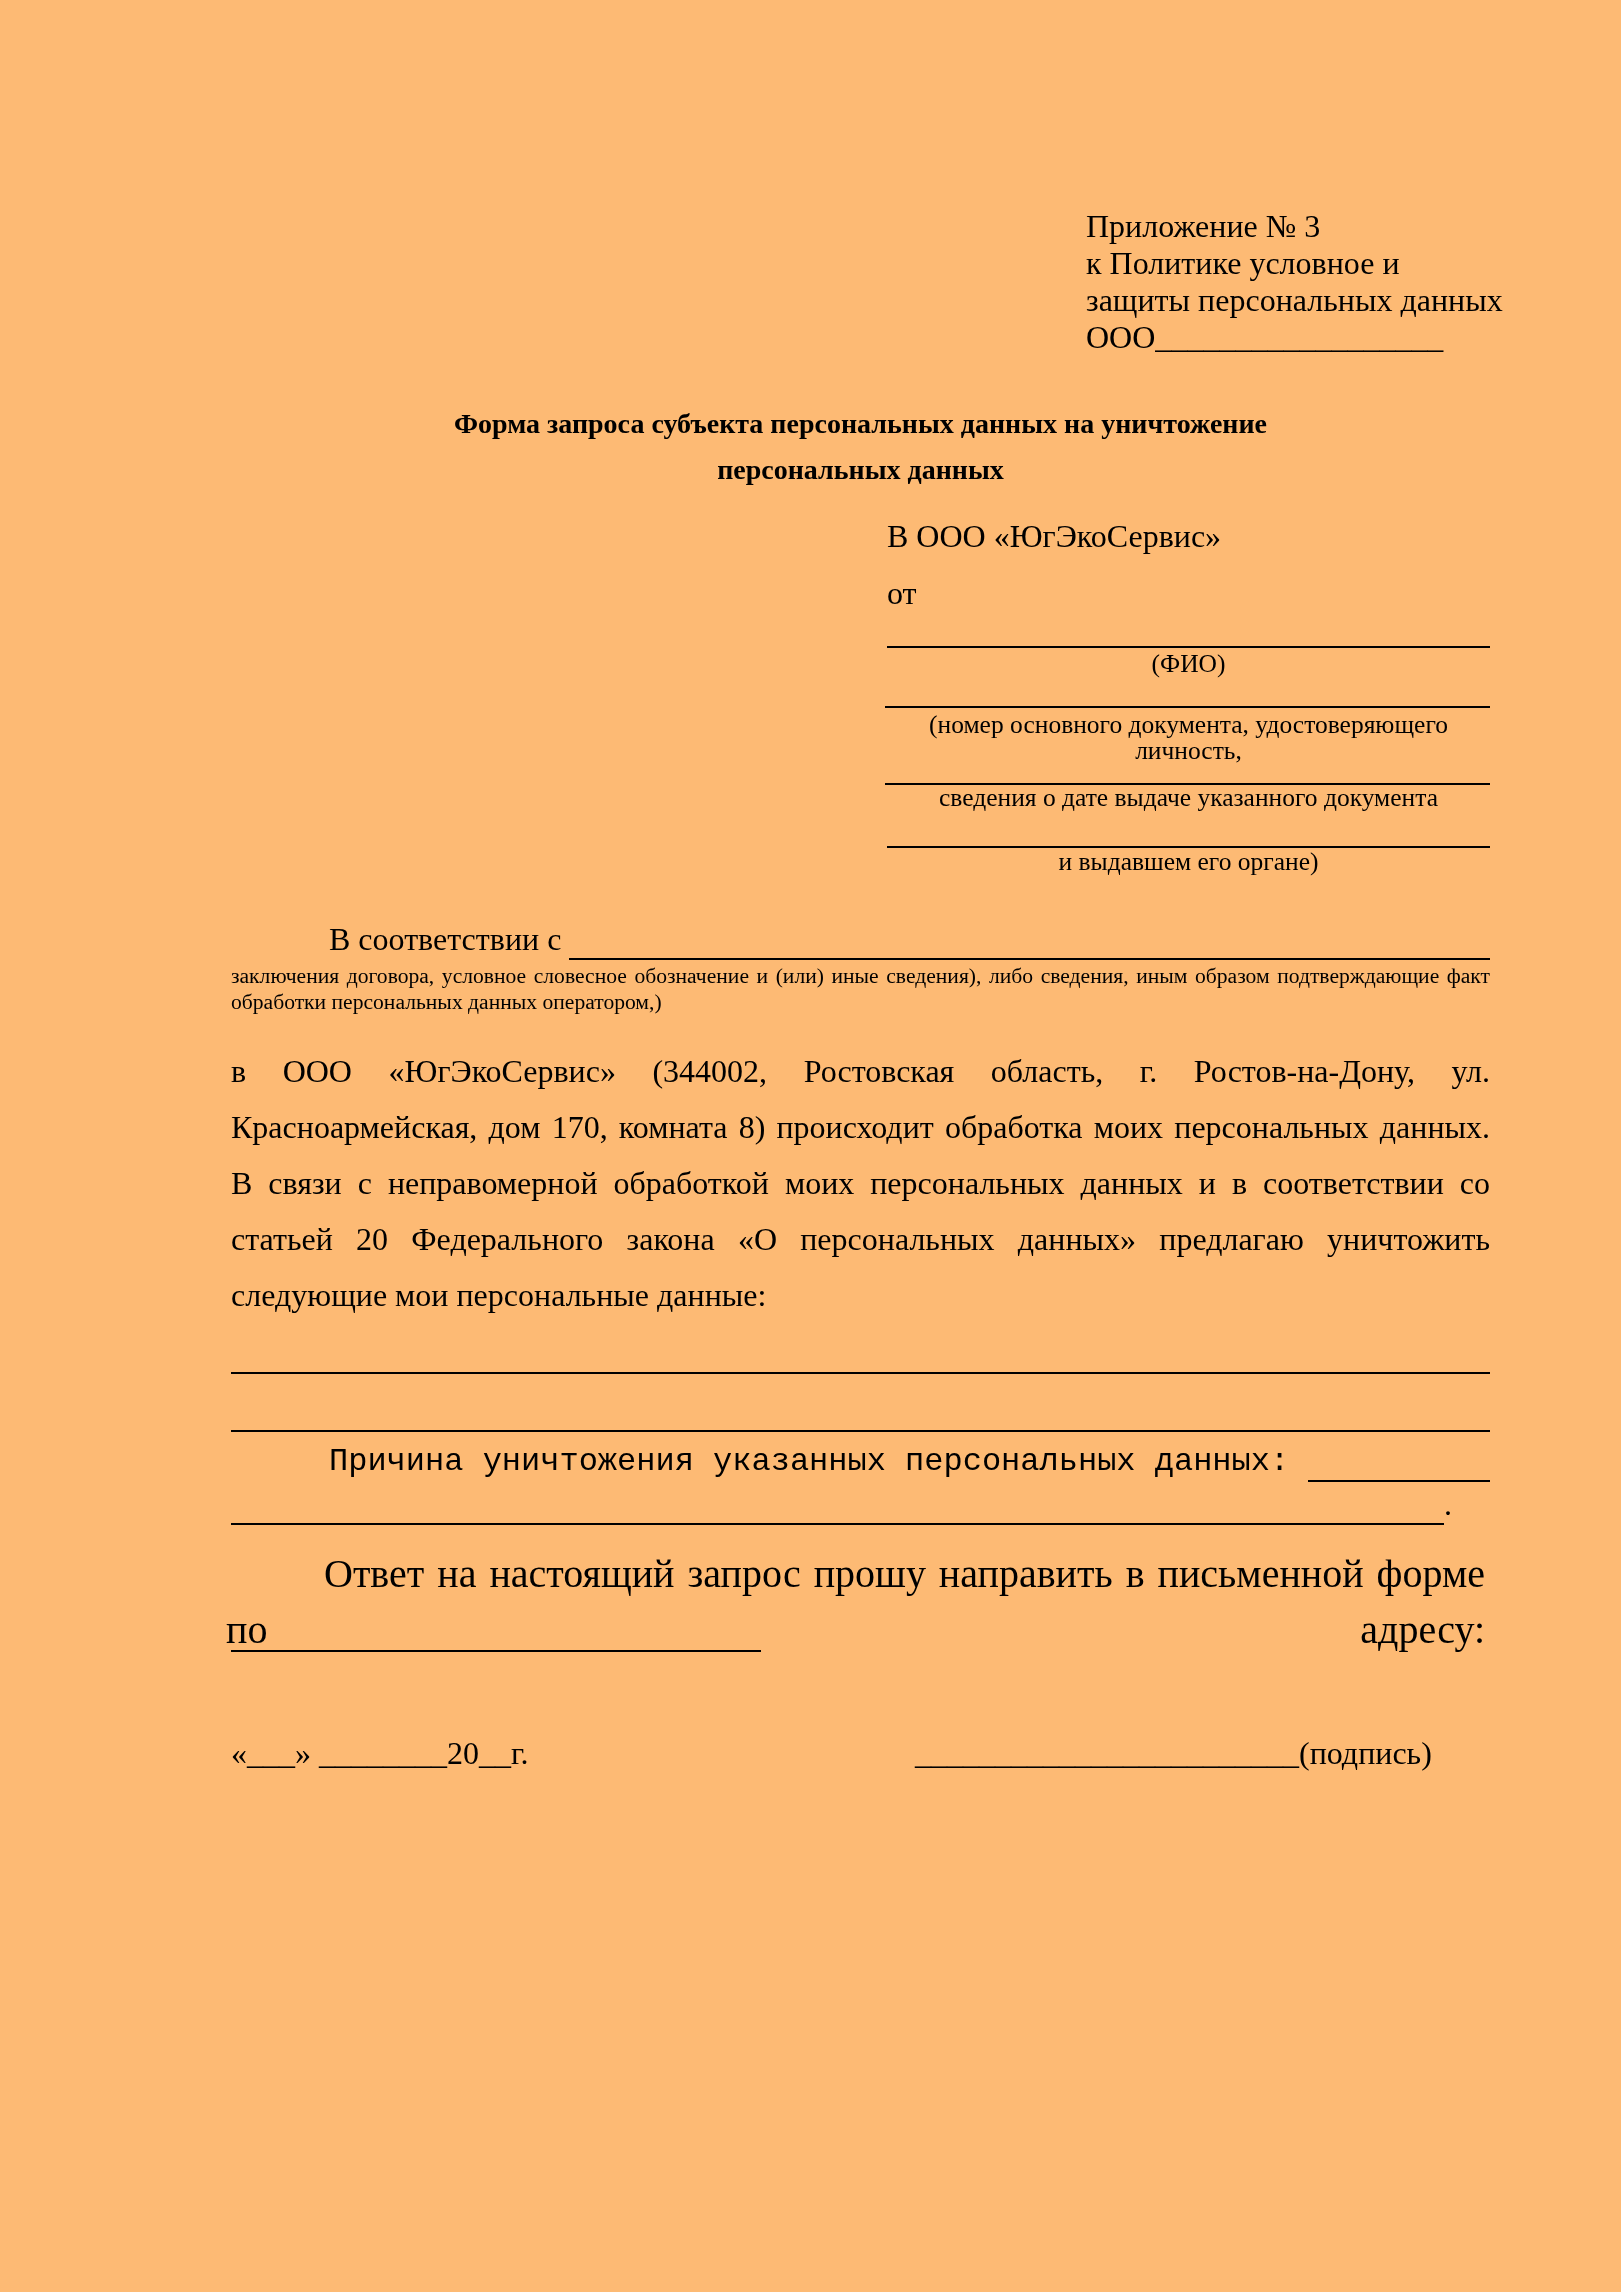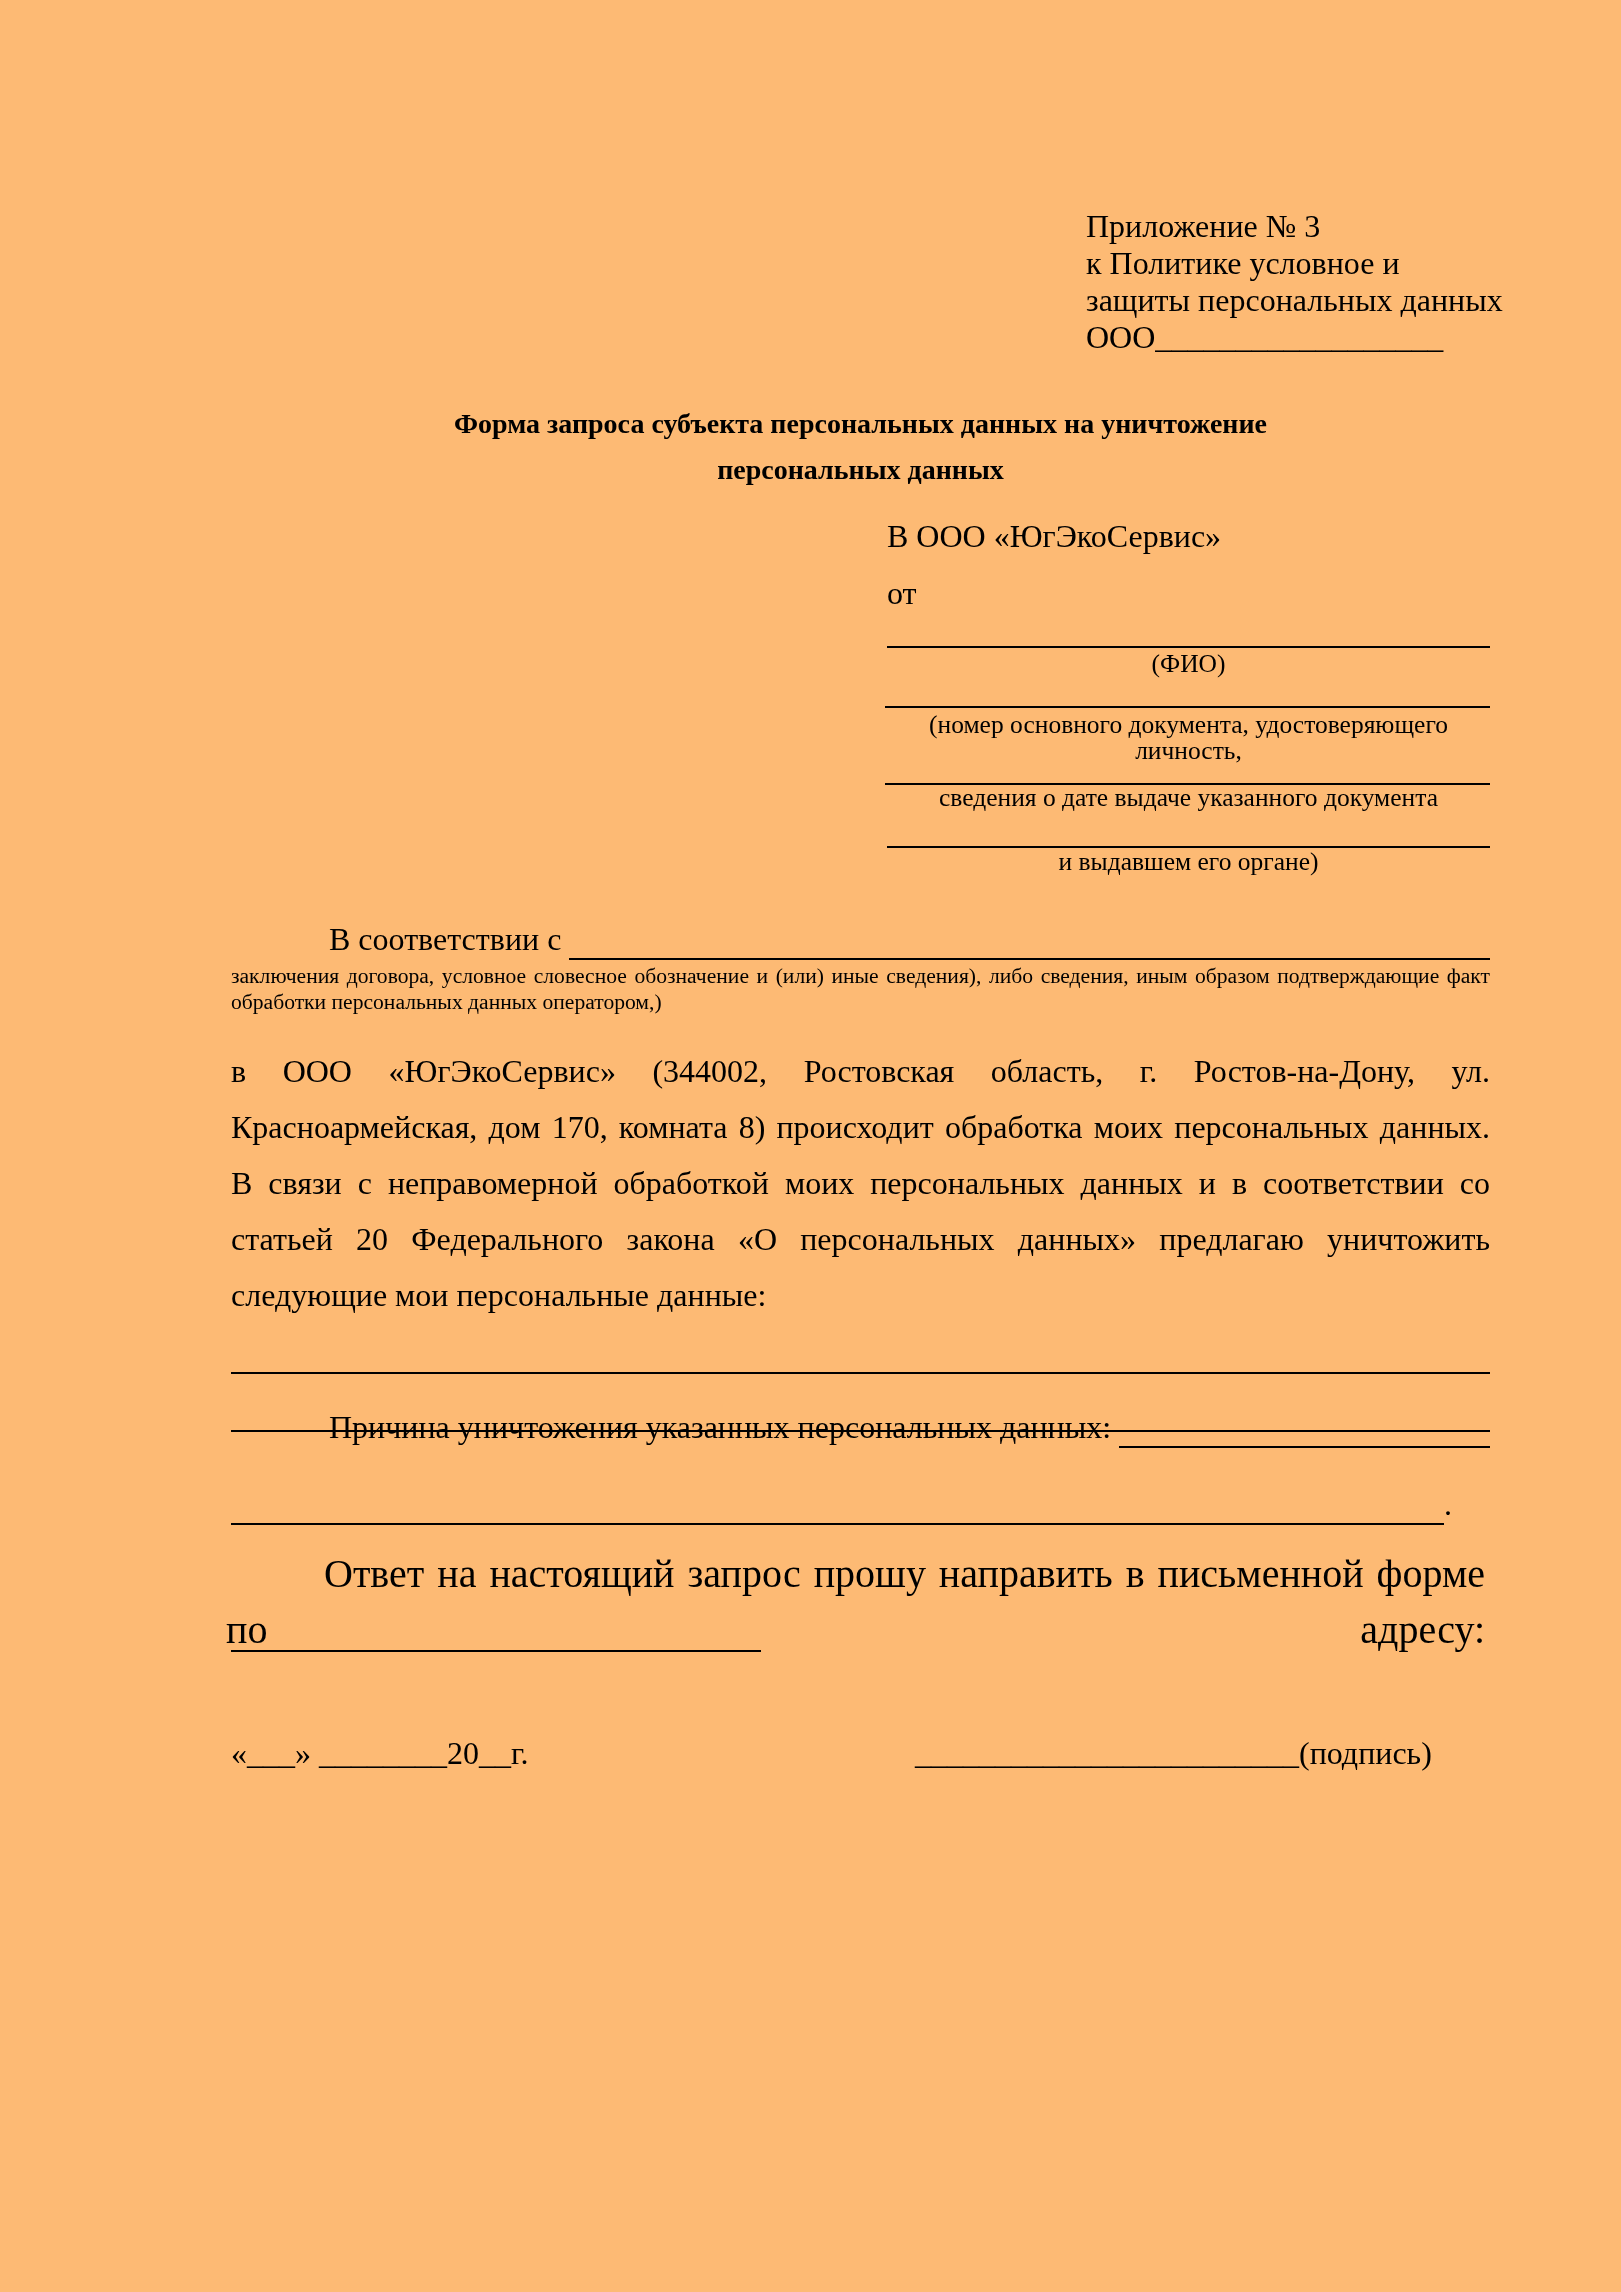--- a/index.html
+++ b/index.html
@@ -81,21 +81,21 @@
     <div class="jline">в ООО «ЮгЭкоСервис» (344002, Ростовская область, г. Ростов-на-Дону, ул.</div>
     <div class="jline">Красноармейская, дом 170, комната 8) происходит обработка моих персональных данных.</div>
     <div class="jline">В связи с неправомерной обработкой моих персональных данных и в соответствии со</div>
     <div class="jline">статьей 20 Федерального закона «О персональных данных» предлагаю уничтожить</div>
     <div class="lline">следующие мои персональные данные:</div>
   </div>
 
   <div class="abs rule" style="left:231px;top:1372px;width:1259px;"></div>
   <div class="abs rule" style="left:231px;top:1430px;width:1259px;"></div>
 
-  <div class="abs row" style="top:1405px;height:45px;line-height:45px;">
+  <div class="abs row" style="top:1439px;height:45px;line-height:45px;font-family:Liberation Mono, monospace;">
     <span class="txt indent">Причина уничтожения указанных персональных данных:</span>
     <span class="txt">&nbsp;</span>
     <span class="fillblank"></span>
   </div>
   <div class="abs row" style="top:1482px;height:45px;line-height:45px;padding-right:37px;width:1221px;">
     <span class="fillblank"></span>
     <span class="txt">.</span>
   </div>
 
   <div class="abs response">

